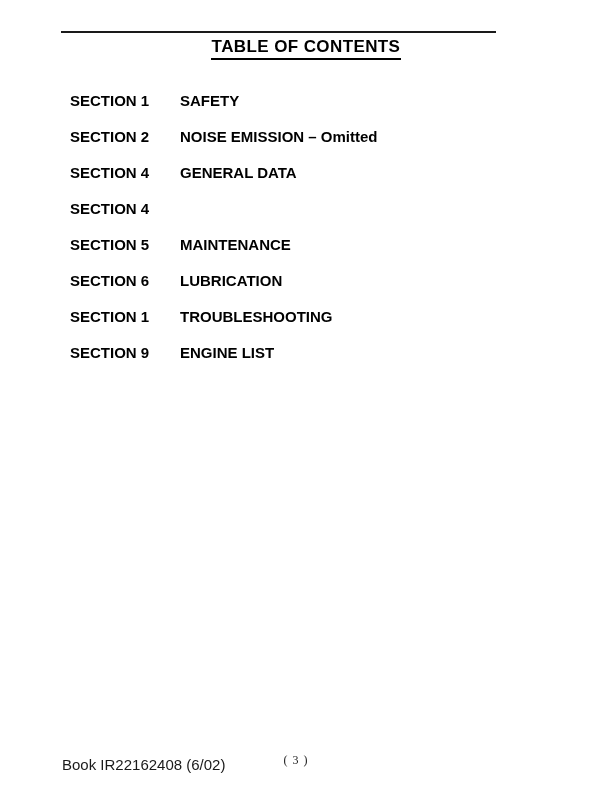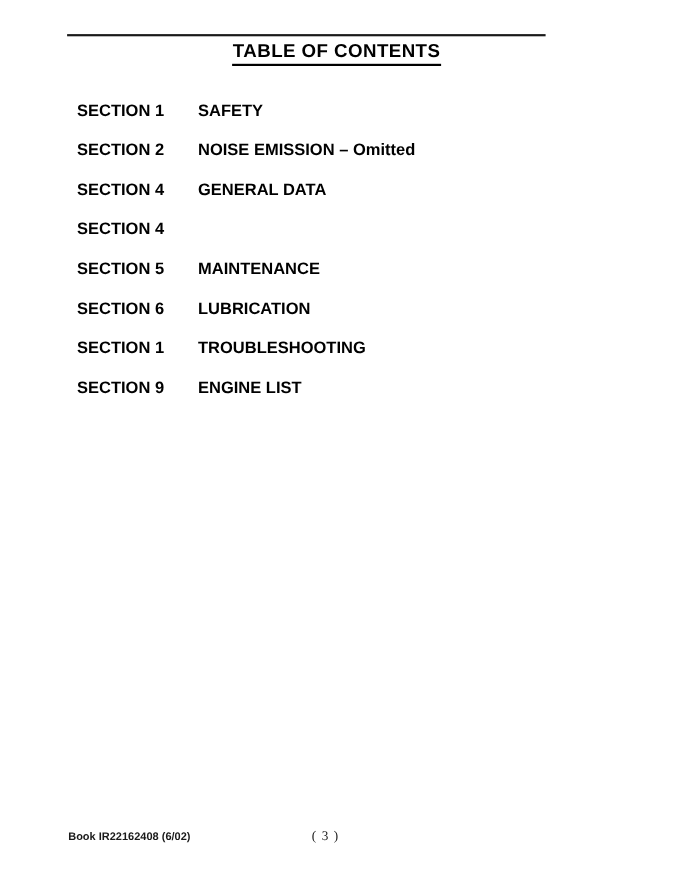--- a/index.html
+++ b/index.html
@@ -58,22 +58,22 @@
   .toc-label {
     flex: 0 0 110px;
   }
   .toc-title {
     flex: 1 1 auto;
   }
   .footer-book {
     position: absolute;
     left: 62px;
     top: 756px;
-    font-size: 10px;
-    font-weight: bold;
+    font-size: 15px;
+    font-weight: normal;
     color: #1a1a1a;
   }
   .footer-page {
     position: absolute;
     left: 246px;
     top: 753px;
     width: 100px;
     text-align: center;
     font-family: "Liberation Serif", serif;
     font-size: 12px;

